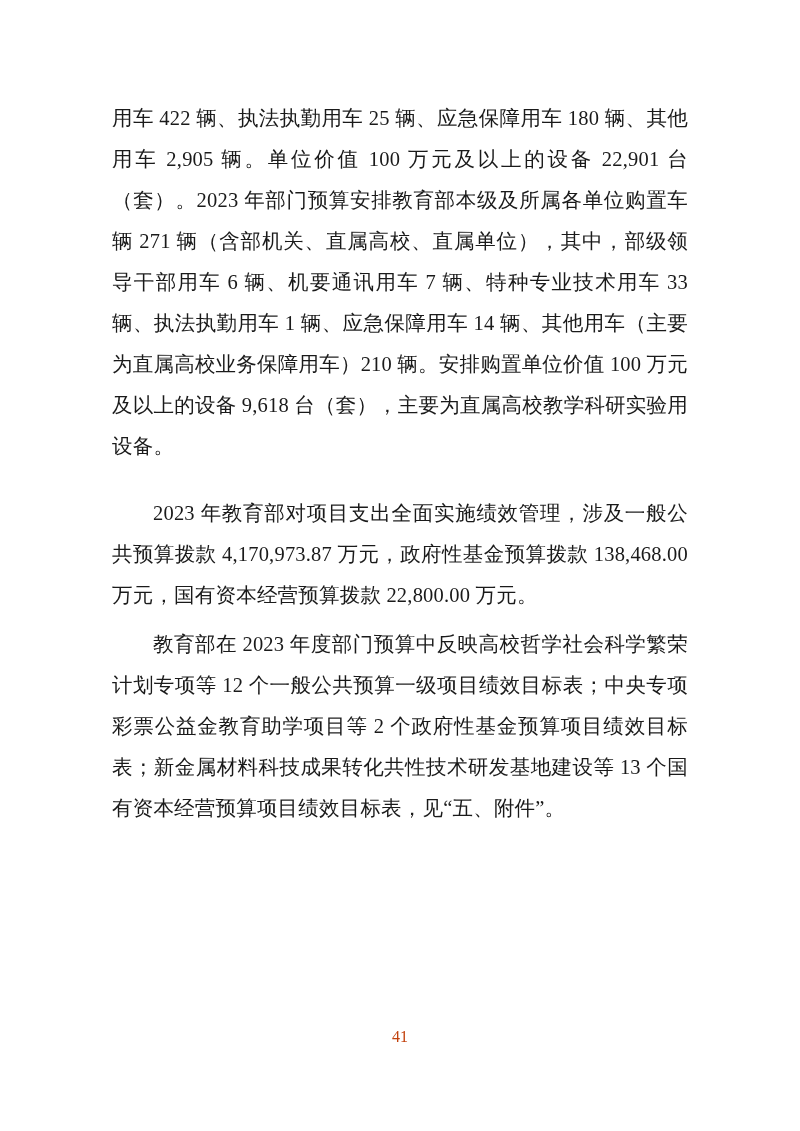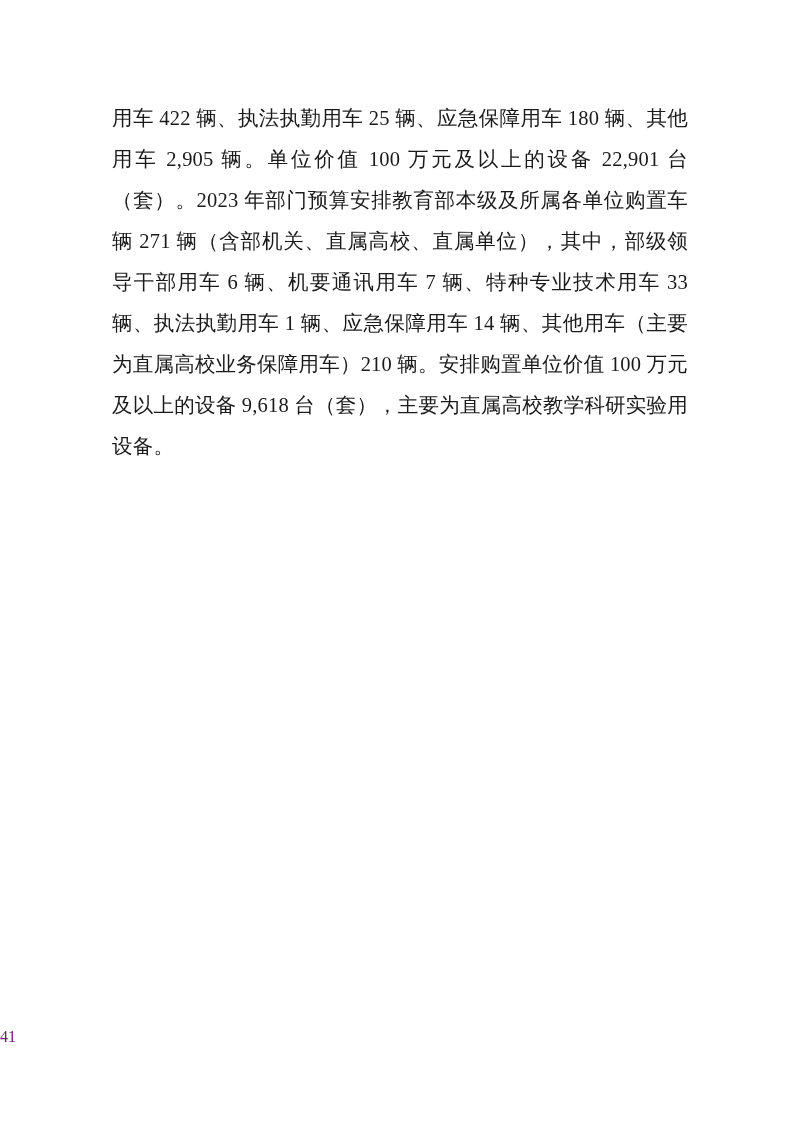--- a/index.html
+++ b/index.html
@@ -50,39 +50,41 @@
     font-weight: normal;
   }
   .heading .num {
     font-weight: bold;
   }
   .pagenum {
     position: absolute;
     left: 0;
     right: 0;
     top: 1028px;
-    text-align: left;
+    text-align: center;
     font-size: 16px;
     font-family: "Liberation Serif", "DejaVu Serif", serif;
-    color: #701a75;
+    color: #c2410c;
   }
 </style>
 </head>
 <body>
 
 <div class="page">
   <div class="content">
 
     <p class="para">用车 422 辆、执法执勤用车 25 辆、应急保障用车 180 辆、其他用车 2,905 辆。单位价值 100 万元及以上的设备 22,901 台（套）。2023 年部门预算安排教育部本级及所属各单位购置车辆 271 辆（含部机关、直属高校、直属单位），其中，部级领导干部用车 6 辆、机要通讯用车 7 辆、特种专业技术用车 33 辆、执法执勤用车 1 辆、应急保障用车 14 辆、其他用车（主要为直属高校业务保障用车）210 辆。安排购置单位价值 100 万元及以上的设备 9,618 台（套），主要为直属高校教学科研实验用设备。</p>
 
     <div class="gap-small"></div>
 
 
     <div class="gap-tiny"></div>
 
+    <p class="para indent">2023 年教育部对项目支出全面实施绩效管理，涉及一般公共预算拨款 4,170,973.87 万元，政府性基金预算拨款 138,468.00 万元，国有资本经营预算拨款 22,800.00 万元。</p>
 
     <div class="gap-tiny"></div>
 
+    <p class="para indent">教育部在 2023 年度部门预算中反映高校哲学社会科学繁荣计划专项等 12 个一般公共预算一级项目绩效目标表；中央专项彩票公益金教育助学项目等 2 个政府性基金预算项目绩效目标表；新金属材料科技成果转化共性技术研发基地建设等 13 个国有资本经营预算项目绩效目标表，见“五、附件”。</p>
 
   </div>
 
   <div class="pagenum">41</div>
 </div>
 
 </body></html>

